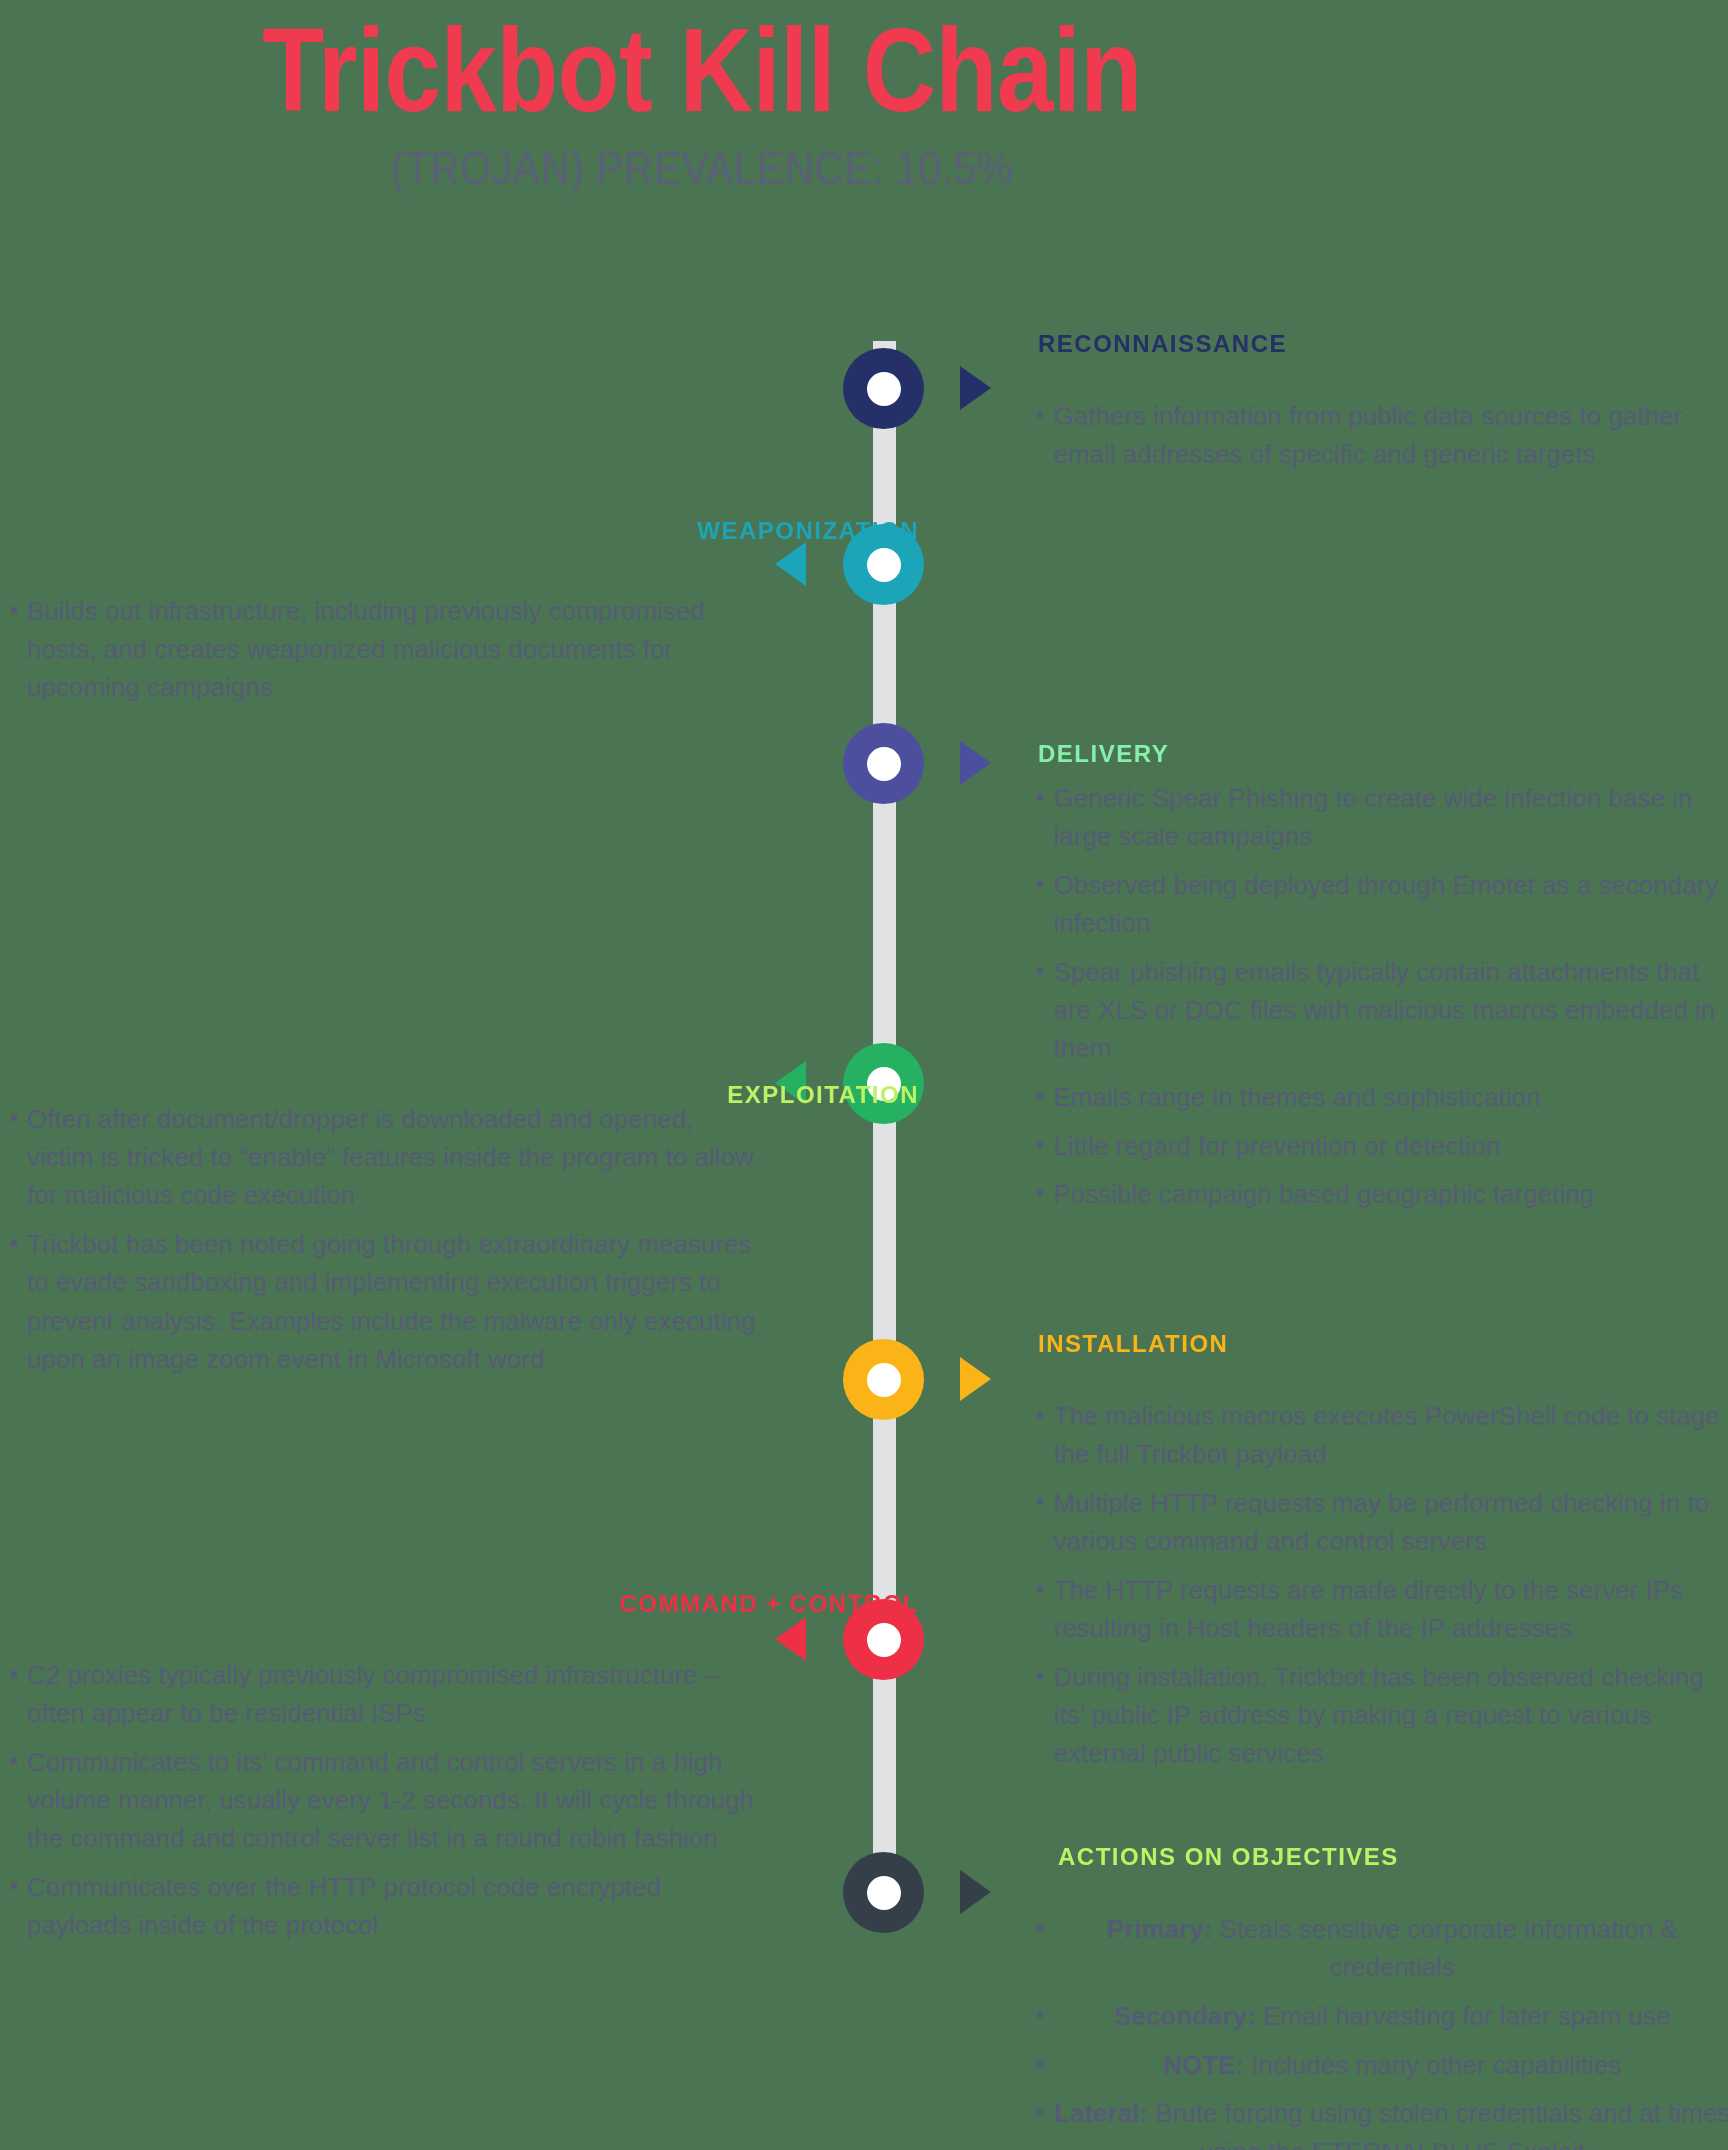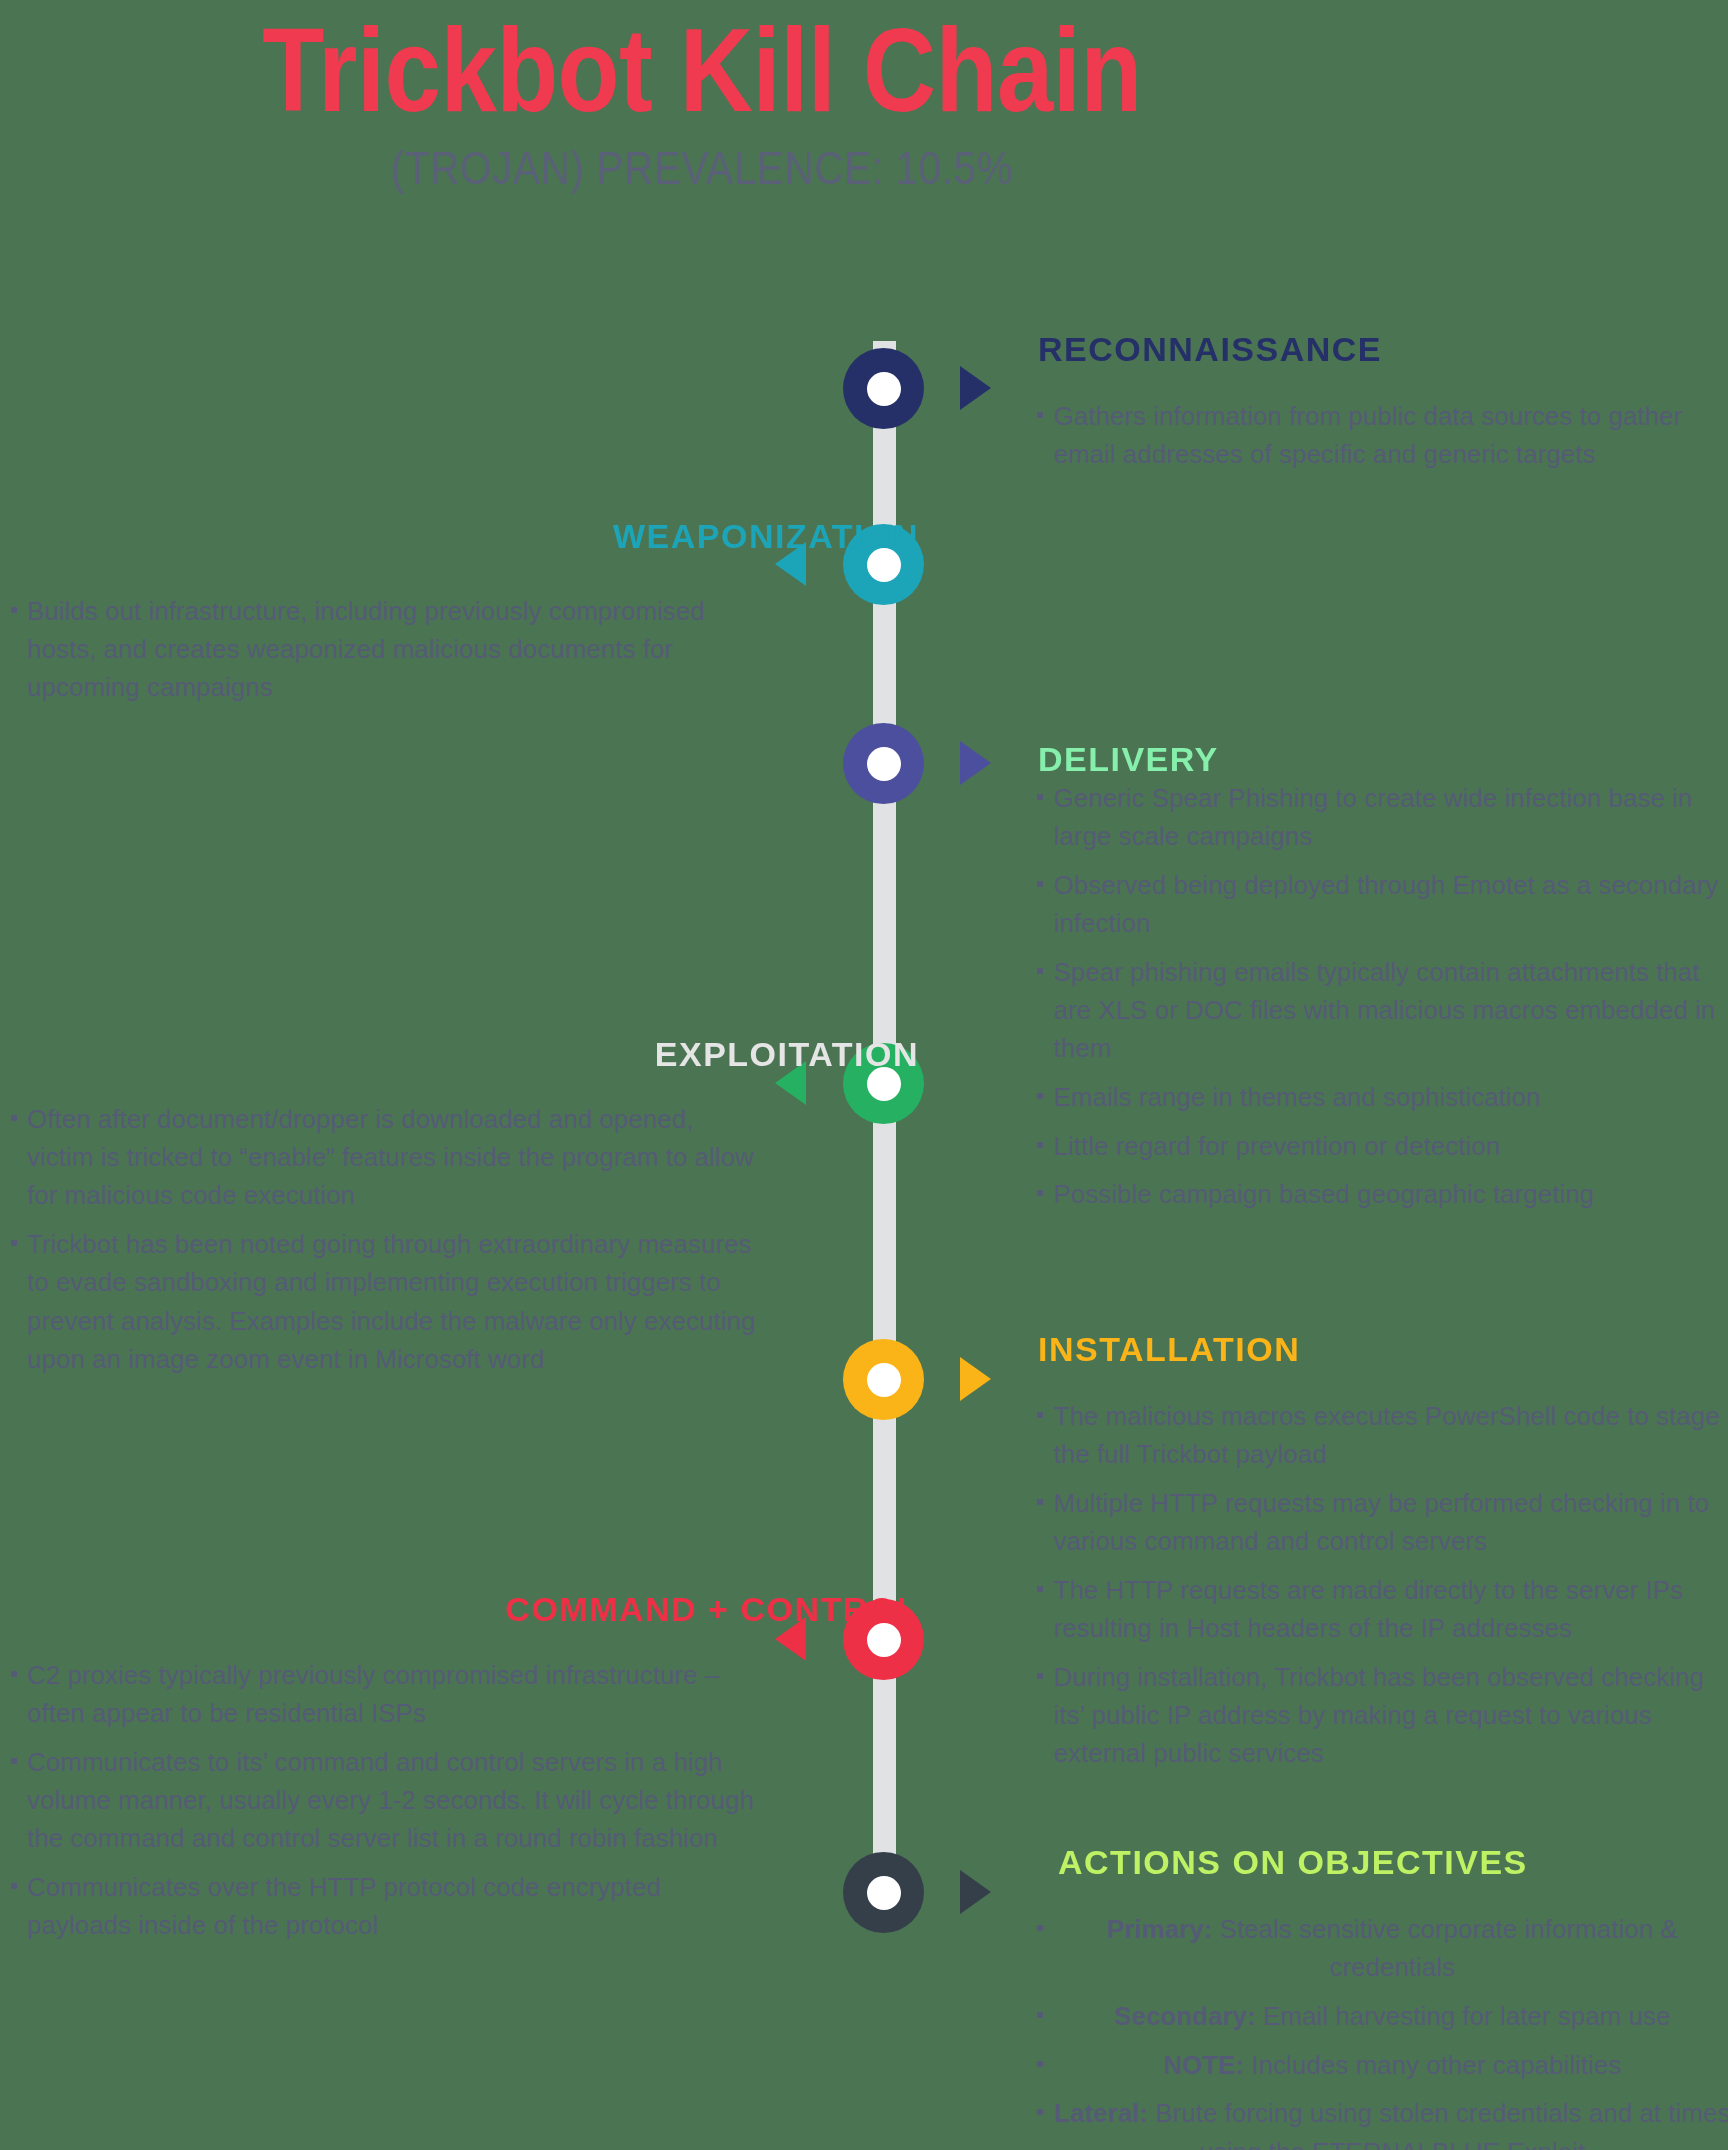--- a/index.html
+++ b/index.html
@@ -43,21 +43,21 @@
     border-top:22.5px solid transparent;border-bottom:22.5px solid transparent;
     border-left:31px solid currentColor;
   }
   .arrow.left{
     border-top:22.5px solid transparent;border-bottom:22.5px solid transparent;
     border-right:31px solid currentColor;
   }
 
   
   .stage-title{
-    position:absolute;font-size:34px;font-weight:bold;letter-spacing:1.5px;
+    position:absolute;font-size:24px;font-weight:bold;letter-spacing:1.5px;
     white-space:nowrap;
   }
   .stage-title.r{left:1038px;}
   .stage-title.l{right:809px;text-align:right;}
 
   
   .bullets{
     position:absolute;color:#555A77;font-size:26px;line-height:1.47;
   }
   .bullets.r{left:1034px;width:697px;}
@@ -116,21 +116,21 @@
         <li>Spear phishing emails typically contain attachments that are XLS or DOC files with malicious macros embedded in them</li>
         <li>Emails range in themes and sophistication</li>
         <li>Little regard for prevention or detection</li>
         <li>Possible campaign based geographic targeting</li>
       </ul>
     </div>
     <div class="node" style="top: 1043px; background: rgb(37, 177, 97);">
       <div class="inner" style="background: rgb(255, 255, 255);"></div>
     </div>
     <div class="arrow left" style="color: rgb(37, 177, 97); top: 1061px; left: 775px;"></div>
-    <div class="stage-title l" style="top: 1035px; color: #e5e5e5;">EXPLOITATION</div>
+    <div class="stage-title l" style="top: 1081px; color: #bef264;">EXPLOITATION</div>
     <div class="bullets l" style="top: 1100px; color: rgb(85, 90, 119);">
       <ul>
         <li>Often after document/dropper is downloaded and opened, victim is tricked to “enable” features inside the program to allow for malicious code execution</li>
         <li>Trickbot has been noted going through extraordinary measures to evade sandboxing and implementing execution triggers to prevent analysis. Examples include the malware only executing upon an image zoom event in Microsoft word</li>
       </ul>
     </div>
     <div class="node" style="top: 1339px; background: rgb(251, 180, 24);">
       <div class="inner" style="background: rgb(255, 255, 255);"></div>
     </div>
     <div class="arrow right" style="color: rgb(251, 180, 24); top: 1357px; left: 960px;"></div>

